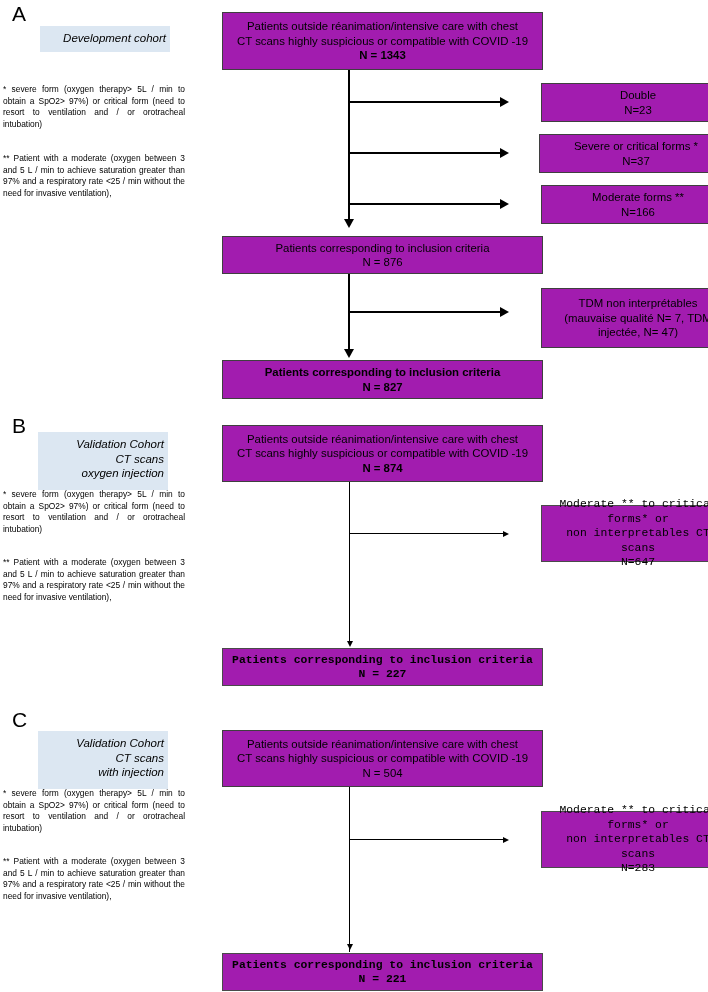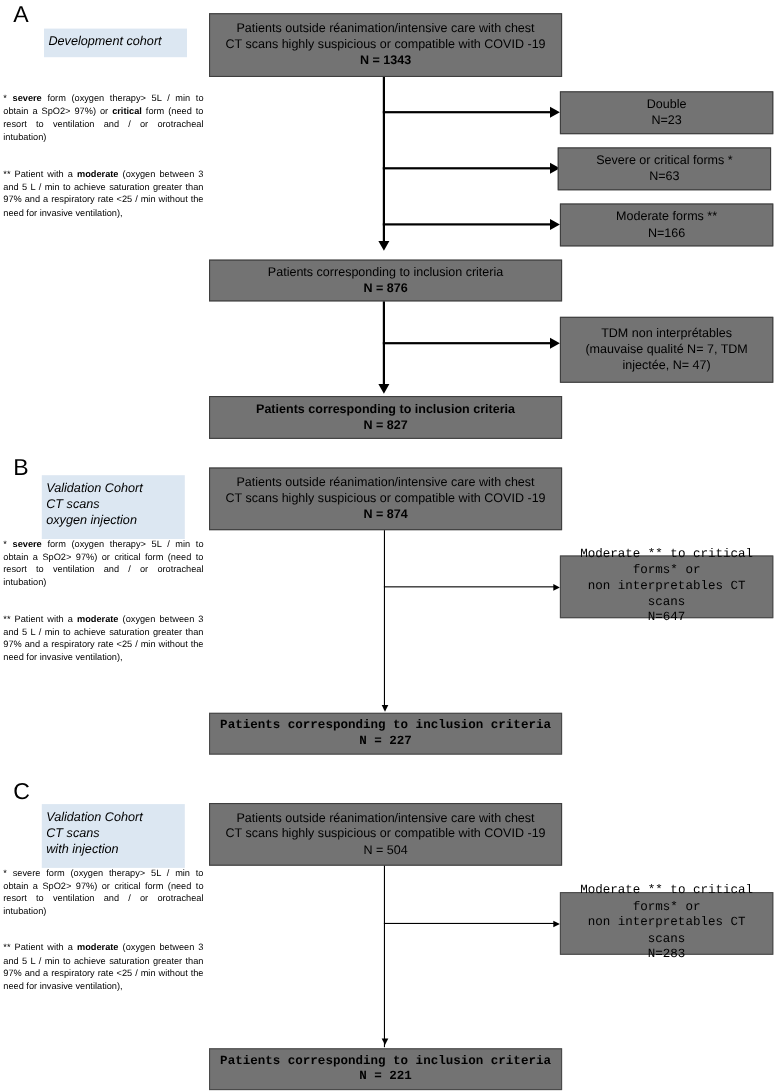--- a/index.html
+++ b/index.html
@@ -20,51 +20,52 @@
     color:#000;
   }
 
   
   .cohort-label{
     position:absolute;
     background:#dce7f2;
     font-style:italic;
     font-size:11.5px;
     line-height:14.5px;
-    text-align:left;
+    text-align:right;
     color:#000;
     padding:5px 4px 6px 4px;
     box-sizing:border-box;
   }
 
   
   .footnote{
     position:absolute;
     font-size:8.4px;
     line-height:11.6px;
     text-align:justify;
     text-justify:inter-word;
     color:#000;
   }
-  .footnote b{font-weight:700;}
+  .footnote b{font-weight:400;}
 
   
   .fbox{
     position:absolute;
     box-sizing:border-box;
     border:1.6px solid #3f3f3f;
-    background:#737373;
+    background:#a21caf;
     display:flex;
     align-items:center;
     justify-content:center;
     text-align:center;
     font-size:11.4px;
     line-height:14.4px;
     color:#000;
     padding:2px 5px;
+    margin-left:32px;
   }
   .fbox.thin{border:1.2px solid #4a4a4a;font-family:Liberation Mono, monospace;}
   .fbox.bold{font-weight:700;}
   .fbox .ln{display:block;}
 
   
   .vline{position:absolute;background:#000;}
   .hline{position:absolute;background:#000;}
   .arrow-down{
     position:absolute;width:0;height:0;
@@ -119,33 +120,33 @@
   <div class="arrow-right" style="left:500px;top:97px;"></div>
   <div class="fbox" style="left:509px;top:83px;width:194px;height:39px;flex-direction:column;">
     <span class="ln">Double</span>
     <span class="ln">N=23</span>
   </div>
 
   <div class="hline" style="left:348px;top:152px;width:156px;height:2.2px;"></div>
   <div class="arrow-right" style="left:500px;top:148px;"></div>
   <div class="fbox" style="left:507px;top:134px;width:194px;height:39px;flex-direction:column;">
     <span class="ln">Severe or critical forms *</span>
-    <span class="ln">N=63</span>
+    <span class="ln">N=37</span>
   </div>
 
   <div class="hline" style="left:348px;top:203px;width:156px;height:2.2px;"></div>
   <div class="arrow-right" style="left:500px;top:199px;"></div>
   <div class="fbox" style="left:509px;top:185px;width:194px;height:39px;flex-direction:column;">
     <span class="ln">Moderate forms **</span>
     <span class="ln">N=166</span>
   </div>
 
   <div class="fbox" style="left:190px;top:236px;width:321px;height:38px;flex-direction:column;">
     <span class="ln">Patients corresponding to inclusion criteria</span>
-    <span class="ln" style="font-weight:700;">N = 876</span>
+    <span class="ln" style="font-weight:400;">N = 876</span>
   </div>
 
   <div class="vline" style="left:348px;top:274px;width:2.2px;height:77px;"></div>
   <div class="arrow-down" style="left:344px;top:349px;"></div>
 
   <div class="hline" style="left:348px;top:311px;width:156px;height:2.2px;"></div>
   <div class="arrow-right" style="left:500px;top:307px;"></div>
   <div class="fbox" style="left:509px;top:288px;width:194px;height:60px;flex-direction:column;">
     <span class="ln">TDM non interprétables</span>
     <span class="ln">(mauvaise qualité N= 7, TDM</span>

